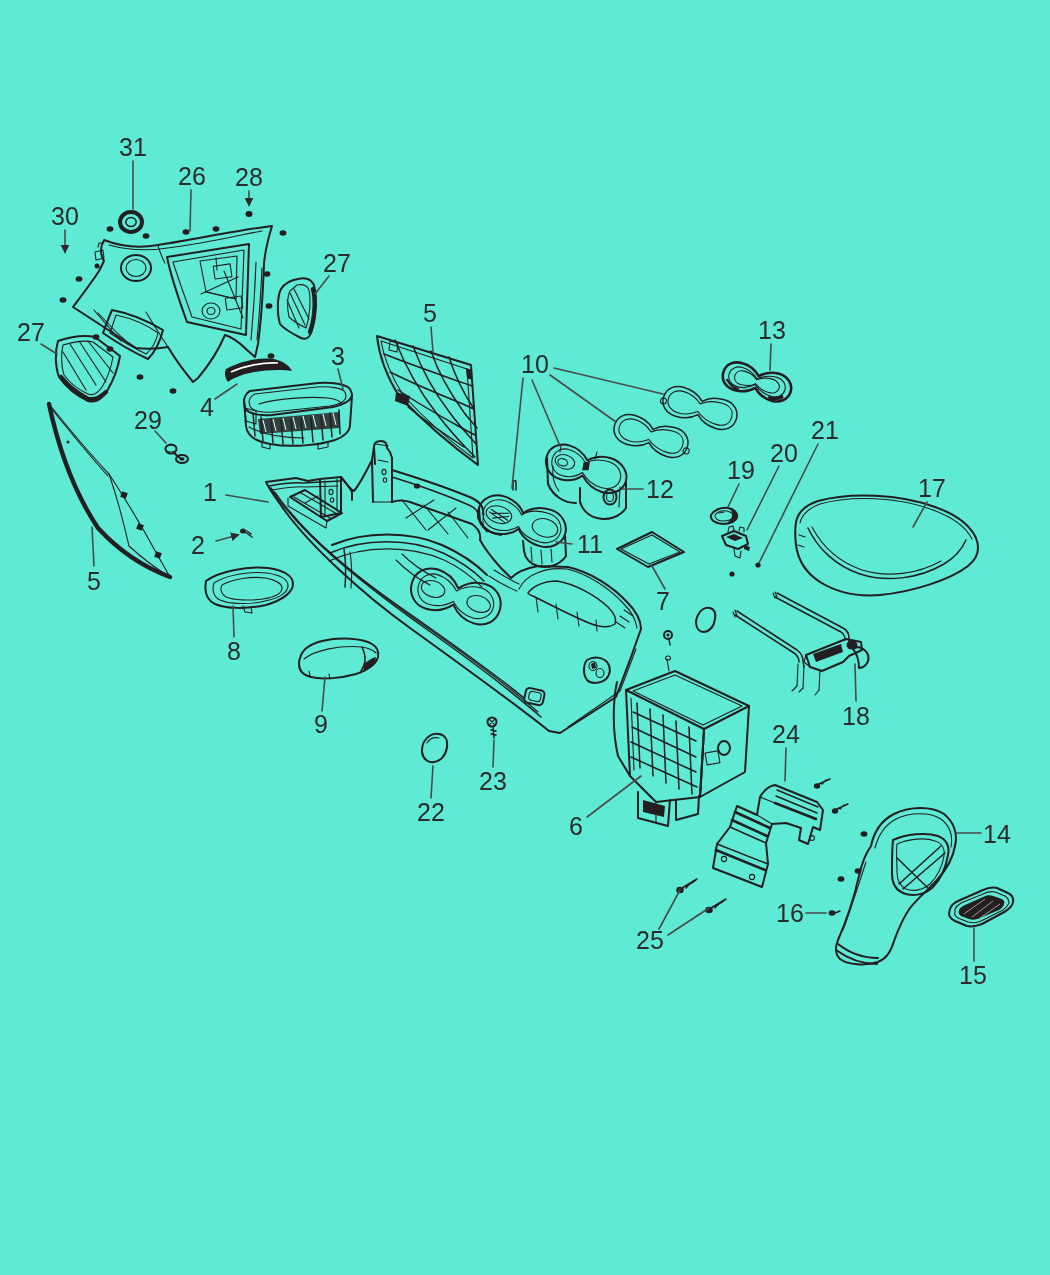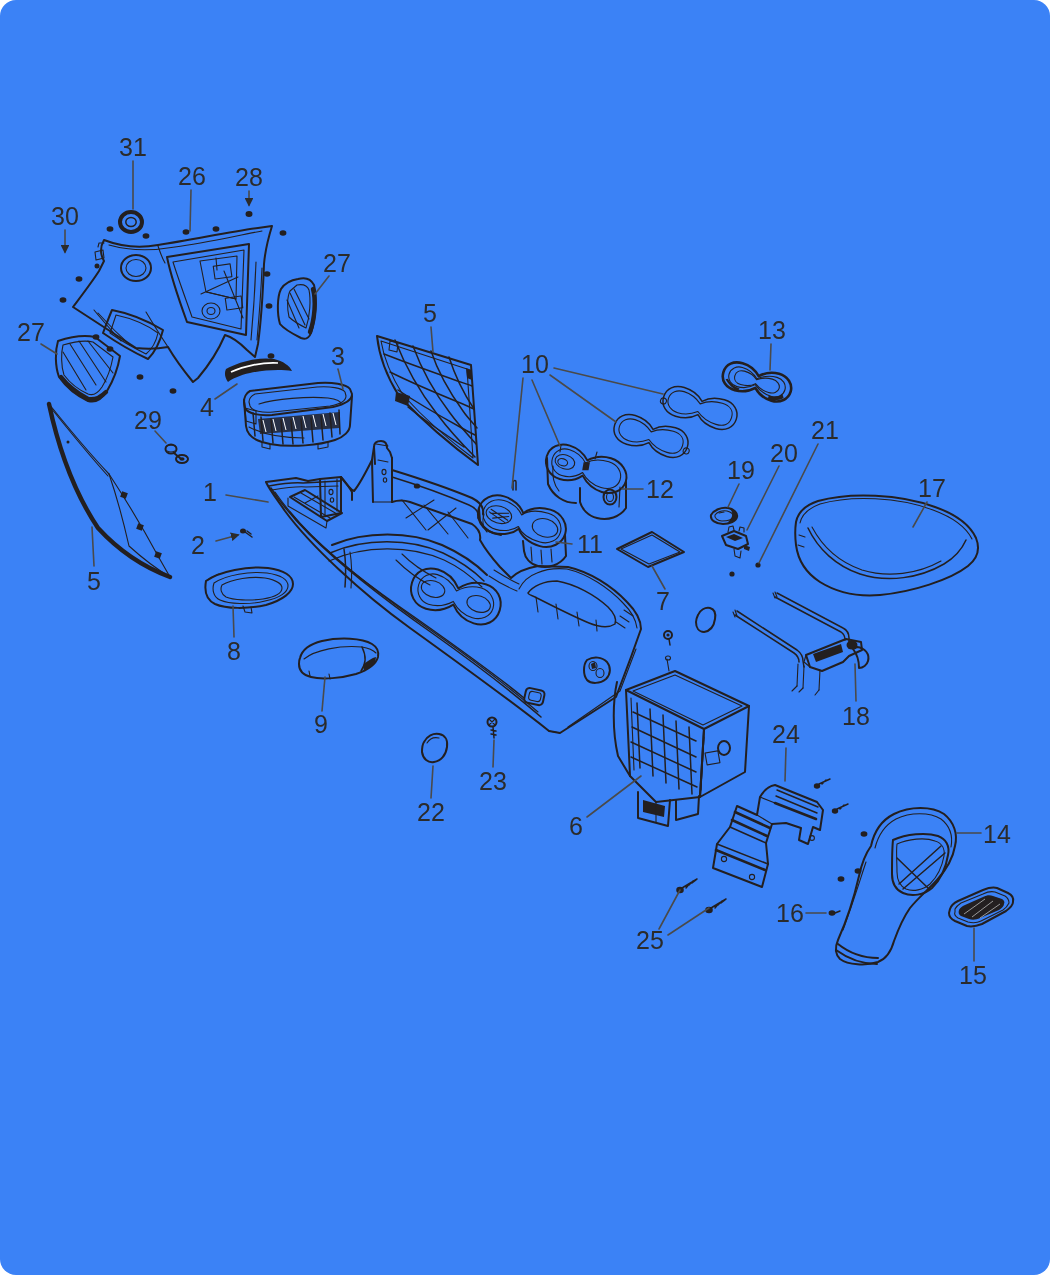--- a/index.html
+++ b/index.html
@@ -1,17 +1,17 @@
 <!DOCTYPE html>
 <html><head>
 <meta charset="utf-8">
 <style>
   html,body{margin:0;padding:0;background:#ffffff;}
   body{font-family:"Liberation Sans", sans-serif;}
-  .stage{position:relative;width:1050px;height:1275px;background:#3b82f6;overflow:hidden;border-radius:16px;}
+  .stage{position:relative;width:1050px;height:1275px;background:#5eead4;overflow:hidden;}
   svg{display:block;}
   .ln{fill:none;stroke:#231f20;stroke-width:2.0;stroke-linecap:round;stroke-linejoin:round;}
   .thin{stroke-width:1.1;}
   .med{stroke-width:1.5;}
   .thick{stroke-width:2.6;}
   .xthick{stroke-width:4.4;}
   .dark{fill:#231f20;stroke:none;}
   .callout-label{fill:#2b2b2b;font-family:"Liberation Sans",sans-serif;font-weight:400;}
   .leader{fill:none;stroke:#4a4a4a;stroke-width:1.6;stroke-linecap:round;}
 </style>

